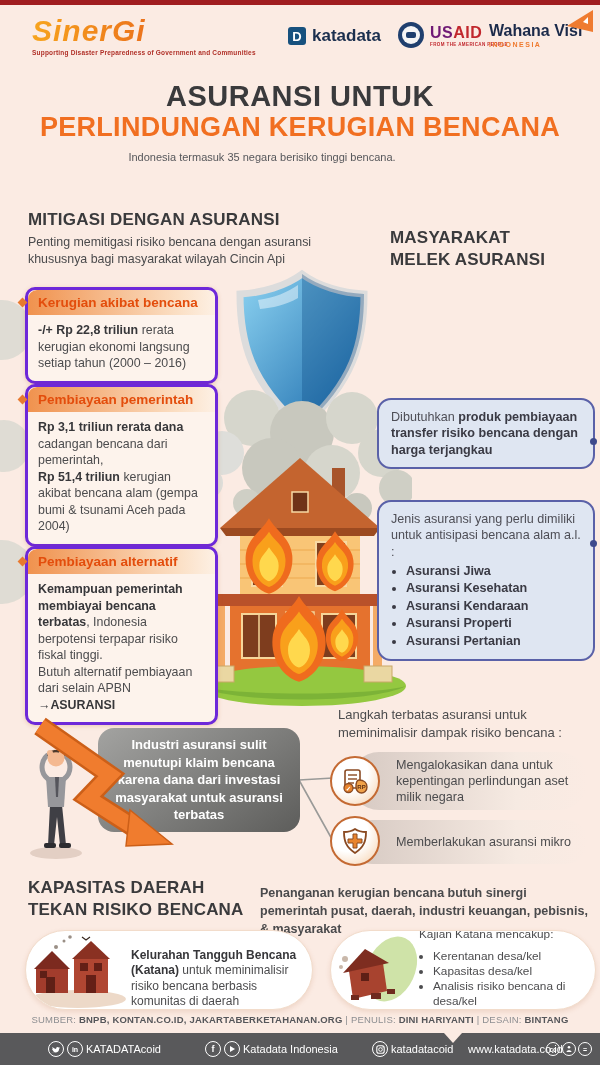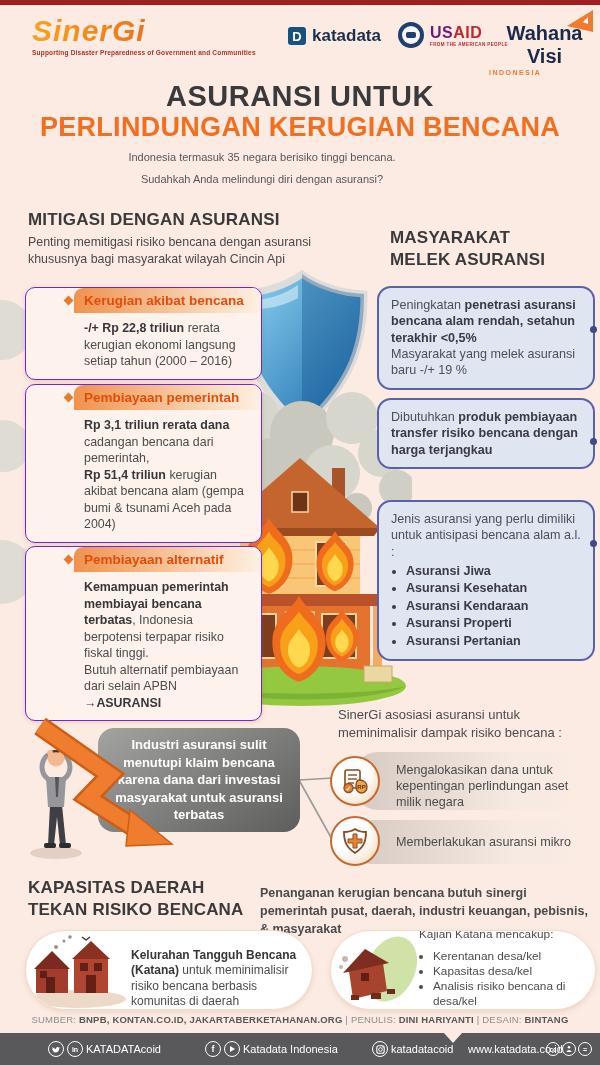--- a/index.html
+++ b/index.html
@@ -15,32 +15,32 @@
   .logo-row{display:flex;align-items:center;gap:6px;}
   .kd-sq{width:18px;height:18px;background:#17517e;border-radius:3px;color:#fff;font-weight:bold;font-size:13px;
          display:flex;align-items:center;justify-content:center;}
   .kd-word{font-size:17px;font-weight:bold;color:#1b2f4e;}
   .usaid-emblem{width:26px;height:26px;border-radius:50%;background:#1f3f6e;position:relative;flex-shrink:0;}
   .usaid-emblem::after{content:"";position:absolute;left:4px;top:4px;width:18px;height:18px;border-radius:50%;background:#f5f5f5;}
   .usaid-emblem i{position:absolute;left:8px;top:10px;width:10px;height:6px;background:#1f3f6e;border-radius:2px;z-index:1;}
   .usaid-word{font-size:16px;font-weight:bold;letter-spacing:.5px;}
   .usaid-us{color:#701a75;} .usaid-aid{color:#c1272d;}
   .usaid-tag{font-size:4.5px;color:#c1272d;letter-spacing:.4px;font-weight:bold;}
-  .wv-word{font-size:20px;font-weight:bold;color:#1b2a4a;text-align:center;}
+  .wv-word{font-size:16px;font-weight:bold;color:#1b2a4a;}
   .wv-sub{font-size:7px;color:#ef7b30;letter-spacing:1.5px;font-weight:bold;margin-top:1px;}
   
   .title1{left:0;top:80px;width:600px;text-align:center;font-size:29px;font-weight:800;color:#3a3a3c;letter-spacing:.5px;}
   .title2{left:0;top:112px;width:600px;text-align:center;font-size:27px;font-weight:800;color:#f16f21;letter-spacing:.3px;}
   .subt{left:8px;width:508px;text-align:center;font-size:11px;color:#56575b;}
   
   .h2{font-size:17px;font-weight:800;color:#3a3a3c;letter-spacing:.2px;}
   .desc{font-size:12.4px;color:#4a4a4c;line-height:1.38;}
   
-  .mcard{left:25px;width:187px;background:#fdf3ec;border:1px solid #6d28d9;border-radius:10px;
-         box-shadow:0 1px 4px rgba(190,100,40,.25);z-index:3;padding-left:48px;}
+  .mcard{left:25px;width:187px;background:#fdf3ec;border:3px solid #6d28d9;border-radius:10px;
+         box-shadow:0 1px 4px rgba(190,100,40,.25);z-index:3;}
   .mcard-h{position:relative;padding:5px 10px;background:linear-gradient(90deg,#f0924e,#fbdfc4 80%,#fdf0e4);
            border-radius:9px 9px 0 0;color:#e34d0c;font-weight:bold;font-size:13.5px;}
   .mcard-h::before{content:"";position:absolute;left:-9px;top:9px;width:7px;height:7px;background:#e87a30;transform:rotate(45deg);}
   .mcard-b{padding:7px 10px 9px 10px;font-size:12.4px;line-height:1.33;color:#4c4c4e;}
   .mcard-b b{color:#37373a;}
   
   .bcard{left:377px;width:218px;background:#dfe6f2;border:2px solid #5a61a8;border-radius:14px;
          padding:9px 12px;font-size:12.6px;line-height:1.3;color:#4e4e56;box-sizing:border-box;z-index:3;}
   .bcard b{color:#3a3a44;}
   .bcard::after{content:"";position:absolute;right:-4px;top:38px;width:7px;height:7px;border-radius:50%;background:#3e4a8c;}
@@ -106,21 +106,20 @@
     <div class="wv-sub">INDONESIA</div>
     <svg class="abs" style="left:78px;top:-12px;" width="26" height="22" viewBox="0 0 26 22">
       <polygon points="0,16 26,0 26,22" fill="#ef7b30"></polygon>
         <polygon points="16,12 21,7 21,14" fill="#fff"></polygon>
     </svg>
   </div>
 
   <div class="abs title1">ASURANSI UNTUK</div>
   <div class="abs title2">PERLINDUNGAN KERUGIAN BENCANA</div>
   <div class="abs subt" style="top:151px;">Indonesia termasuk 35 negara berisiko tinggi bencana.</div>
-  <div class="abs subt" style="top:173px;">Sudahkah Anda melindungi diri dengan asuransi?</div>
 
   <div class="abs smokeblob" style="left:-28px;top:300px;width:60px;height:60px;"></div>
   <div class="abs smokeblob" style="left:-22px;top:420px;width:52px;height:52px;"></div>
   <div class="abs smokeblob" style="left:-30px;top:540px;width:64px;height:64px;"></div>
 
   <svg class="abs" style="left:192px;top:268px;z-index:1;" width="220" height="445" viewBox="0 0 220 445">
     <defs>
       <linearGradient id="sg" x1="0" y1="0" x2="1" y2="1">
         <stop offset="0" stop-color="#8ed4f2"></stop>
           <stop offset="1" stop-color="#1565a8"></stop>
@@ -199,24 +198,20 @@
 
   <div class="abs mcard" style="top:546px;">
     <div class="mcard-h">Pembiayaan alternatif</div>
     <div class="mcard-b"><b>Kemampuan pemerintah membiayai bencana terbatas</b><span>, Indonesia berpotensi terpapar risiko fiskal tinggi.</span><br>
       <span>Butuh alternatif pembiayaan dari selain APBN</span> <b>→</b><b>ASURANSI</b></div>
   </div>
 
   <div class="abs h2" style="left:390px;top:228px;">MASYARAKAT</div>
   <div class="abs h2" style="left:390px;top:250px;">MELEK ASURANSI</div>
 
-  <div class="abs bcard" style="top:286px;">
-    <span>Peningkatan </span><b>penetrasi asuransi bencana alam rendah, setahun terakhir &lt;0,5%</b><br>
-    <span>Masyarakat yang melek asuransi baru -/+ 19 %</span>
-  </div>
   <div class="abs bcard" style="top:398px;">
     <span>Dibutuhkan </span><b>produk pembiayaan transfer risiko bencana dengan harga terjangkau</b>
   </div>
   <div class="abs bcard" style="top:500px;">
     <span>Jenis asuransi yang perlu dimiliki untuk antisipasi bencana alam a.l. :</span>
     <ul>
       <li>Asuransi Jiwa</li>
       <li>Asuransi Kesehatan</li>
       <li>Asuransi Kendaraan</li>
       <li>Asuransi Properti</li>
@@ -246,23 +241,23 @@
   <svg class="abs" style="left:30px;top:712px;z-index:4;" width="145" height="140" viewBox="0 0 145 140">
     <path d="M10,14 L80,63 L58,86 L108,118" stroke="#cc5f18" stroke-width="20" fill="none"></path>
     <path d="M10,14 L80,63 L58,86 L108,118" stroke="#f07c2e" stroke-width="15" fill="none"></path>
     <polygon points="100,98 142,132 96,134" fill="#f07c2e" stroke="#cc5f18" stroke-width="1.5"></polygon>
   </svg>
 
   <svg class="abs" style="left:299px;top:758px;z-index:2;" width="36" height="92" viewBox="0 0 36 92">
     <path d="M0,22 L34,20 M0,22 L34,83" stroke="#9a9a98" stroke-width="1.6" fill="none"></path>
   </svg>
 
-  <div class="abs lhead">SinerGi asosiasi asuransi untuk meminimalisir dampak risiko bencana :</div>
-
-  <div class="abs lpill" style="left:350px;top:752px;width:238px;height:58px;align-items:flex-end;">
+  <div class="abs lhead">Langkah terbatas asuransi untuk meminimalisir dampak risiko bencana :</div>
+
+  <div class="abs lpill" style="left:350px;top:752px;width:238px;height:58px;">
     <div class="txt">Mengalokasikan dana untuk kepentingan perlindungan aset milik negara</div>
   </div>
   <div class="abs lcircle" style="left:330px;top:756px;">
     <svg width="30" height="30" viewBox="0 0 30 30">
       <rect x="5" y="4" width="15" height="18" rx="2" fill="#fff" stroke="#8a4a22" stroke-width="1.6"></rect>
       <line x1="8" y1="9" x2="17" y2="9" stroke="#8a4a22" stroke-width="1.4"></line>
       <line x1="8" y1="13" x2="17" y2="13" stroke="#8a4a22" stroke-width="1.4"></line>
       <line x1="8" y1="17" x2="14" y2="17" stroke="#8a4a22" stroke-width="1.4"></line>
       <path d="M19,14 C24,14 27,17 27,21 C27,25 24,27 21.5,27 C19,27 16,25 16,21 C16,17 17,14 19,14 Z" fill="#f0a24a" stroke="#8a4a22" stroke-width="1.4"></path>
       <text x="21.5" y="23" font-size="6" font-weight="bold" fill="#5e2f12" text-anchor="middle" font-family="Liberation Sans, sans-serif">RP</text>

